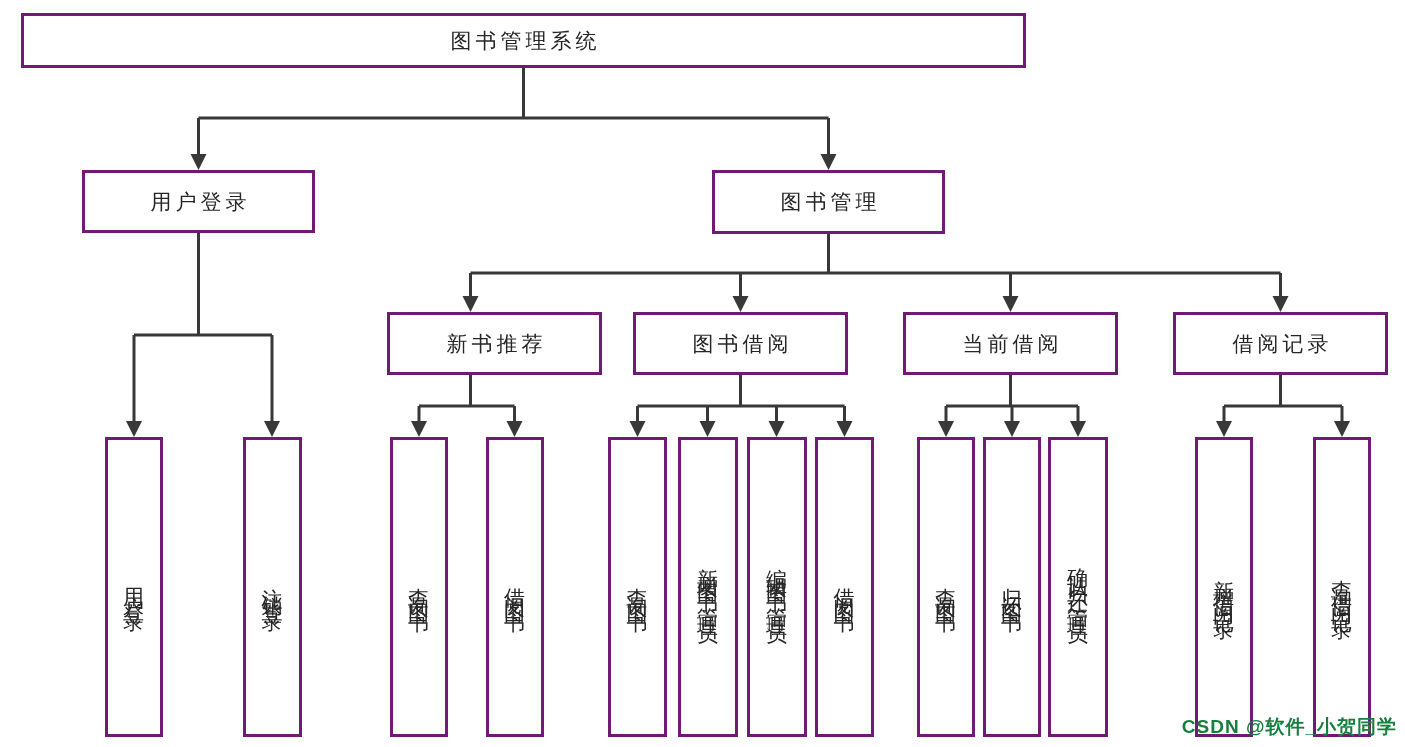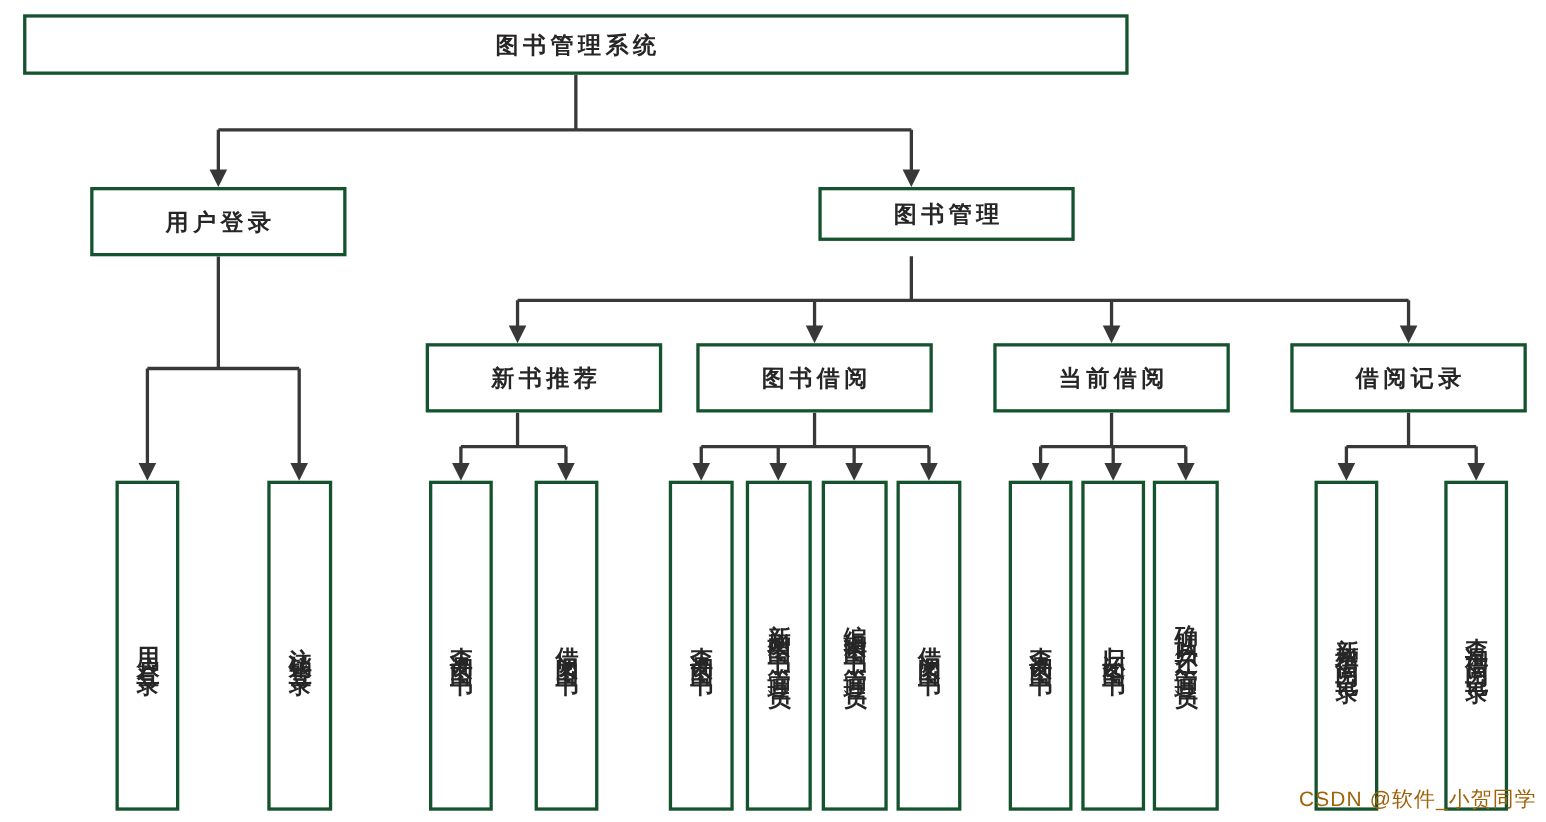--- a/index.html
+++ b/index.html
@@ -18,27 +18,26 @@
   #connectors {
     position: absolute;
     left: 0;
     top: 0;
     width: 1405px;
     height: 747px;
   }
   .box {
     position: absolute;
     box-sizing: border-box;
-    border: 3px solid #14532d;
+    border: 3px solid #701a75;
     background: #ffffff;
     display: flex;
     align-items: center;
     justify-content: center;
     color: #262626;
-    font-weight: bold;
   }
   .hbox {
     font-size: 21px;
     letter-spacing: 4px;
     padding-left: 4px; 
     white-space: nowrap;
   }
   .vtext {
     writing-mode: vertical-rl;
     text-orientation: mixed;
@@ -47,23 +46,24 @@
     line-height: 1;
     color: #262626;
     white-space: nowrap;
   }
   .watermark {
     position: absolute;
     right: 8px;
     bottom: 7px;
     font-size: 19px;
     letter-spacing: 1px;
-    color: #a16207;
+    color: #15803d;
     z-index: 5;
     white-space: nowrap;
+    font-weight: bold;
   }
 </style>
 </head>
 <body>
 
 <div id="canvas">
 
   <svg id="connectors" viewBox="0 0 1405 747" xmlns="http://www.w3.org/2000/svg" aria-hidden="true">
     <path fill="none" stroke="#383838" stroke-width="3" d="
       M523.5 68 V118 M198.5 118 H828.5 M198.5 118 V156 M828.5 118 V156
@@ -92,21 +92,21 @@
       <polygon points="1004,421 1020,421 1012,437"></polygon>
       <polygon points="1070,421 1086,421 1078,437"></polygon>
       <polygon points="1216,421 1232,421 1224,437"></polygon>
       <polygon points="1334,421 1350,421 1342,437"></polygon>
     </g>
   </svg>
 
   <div class="box hbox" style="left:21px; top:13px; width:1005px; height:55px;">图书管理系统</div>
 
   <div class="box hbox" style="left:82px; top:170px; width:233px; height:63px;">用户登录</div>
-  <div class="box hbox" style="left:712px; top:170px; width:233px; height:49px;margin-left:32px;">图书管理</div>
+  <div class="box hbox" style="left:712px; top:170px; width:233px; height:64px;">图书管理</div>
 
   <div class="box hbox" style="left:363px; top:312px; width:215px; height:63px;margin-left:24px;">新书推荐</div>
   <div class="box hbox" style="left:903px; top:312px; width:215px; height:63px;">当前借阅</div>
   <div class="box hbox" style="left:633px; top:312px; width:215px; height:63px;">图书借阅</div>
   <div class="box hbox" style="left:1173px; top:312px; width:215px; height:63px;">借阅记录</div>
 
   <div class="box" style="left:105px; top:437px; width:58px; height:300px;">
     <span class="vtext">用户登录</span>
   </div>
   <div class="box" style="left:243px; top:437px; width:59px; height:300px;">

